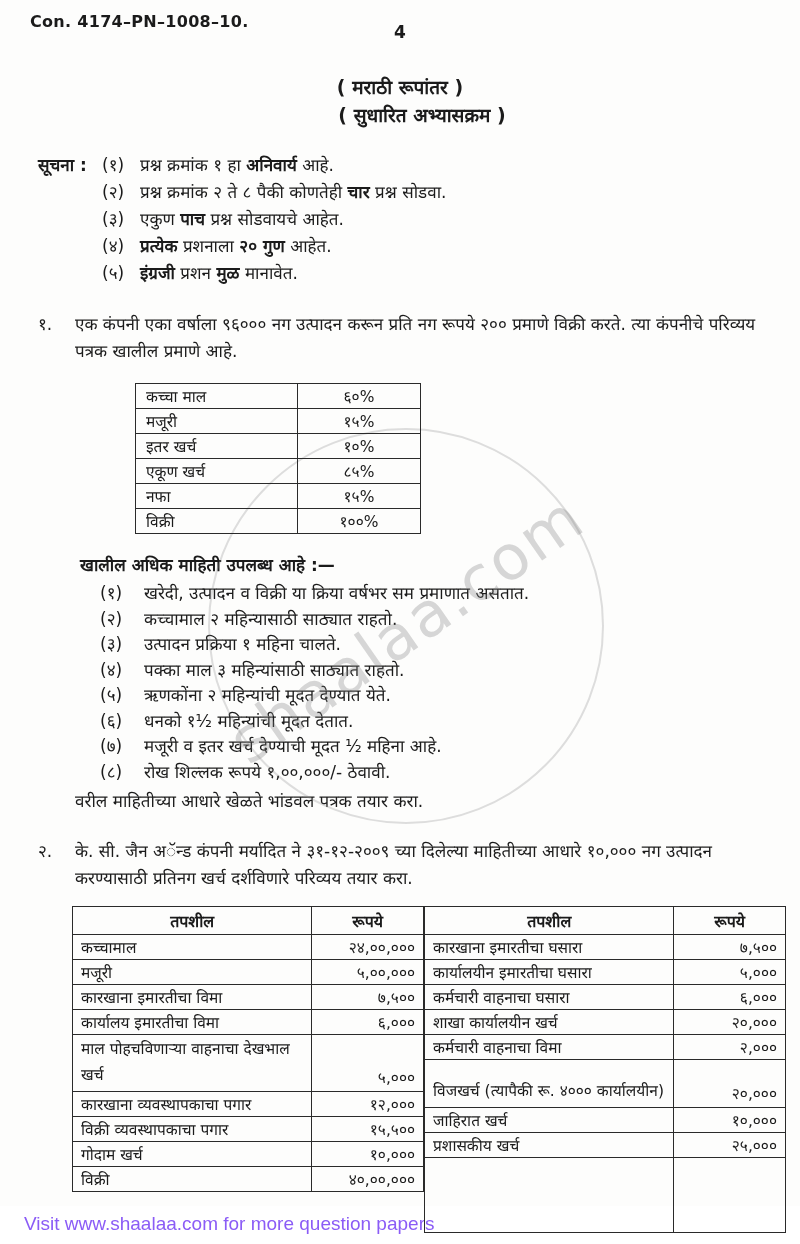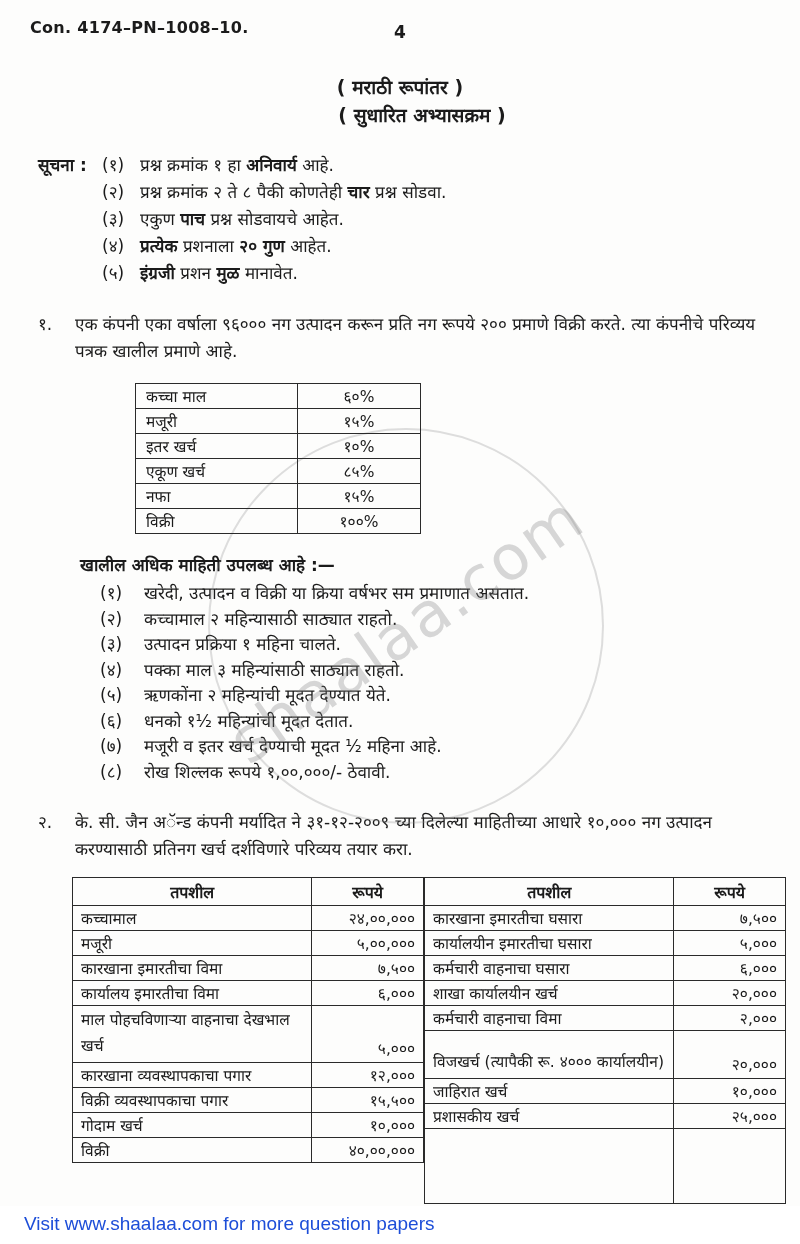--- a/index.html
+++ b/index.html
@@ -30,21 +30,21 @@
     display: flex; align-items: center; justify-content: center;
     transform: rotate(-35deg);
     font-size: 62px; letter-spacing: 2px;
     color: rgba(125,125,125,0.30);
     pointer-events: none;
     white-space: nowrap;
   }
 
   
   .header { position: relative; height: 44px; }
-  .header-left { position: absolute; left: 30px; top: 18px; font-size: 16px; font-weight: 700; letter-spacing: 0.3px; }
+  .header-left { position: absolute; left: 30px; top: 12px; font-size: 16px; font-weight: 700; letter-spacing: 0.3px; }
   .page-num { position: absolute; left: 0; right: 0; top: 22px; text-align: center; font-weight: 700; font-size: 17px; }
 
   .center-sub { text-align: center; font-weight: 700; font-size: 19px; line-height: 26px; }
   .sub1 { margin-top: 30px; }
   .sub2 { margin-top: 2px; padding-left: 44px; }
 
   
   .instructions { display: flex; margin: 24px 40px 0 38px; }
   .inst-label { width: 64px; flex-shrink: 0; font-weight: 700; line-height: 27px; }
   .inst-list { flex: 1; }
@@ -78,21 +78,21 @@
   td.q2-value { text-align: right; padding-right: 12px; white-space: nowrap; }
   tr.tall td { height: 48px; vertical-align: bottom; padding-bottom: 3px; }
   tr.tall td.q2-label { white-space: normal; line-height: 26px; border-radius: 14px; }
   tr.filler td { height: 75px; }
 
   
   .footer {
     position: absolute; left: 0; right: 0; bottom: 0; height: 38px;
     background: #ffffff;
     font-family: "Liberation Sans", sans-serif;
-    font-size: 19px; color: #1d4ed8;
+    font-size: 19px; color: #8b5cf6;
     padding: 7px 0 0 24px;
   }
 </style>
 </head>
 <body>
 
 <div class="page">
 
   <div class="watermark-circle"></div>
   <div class="watermark-text">shaalaa.com</div>
@@ -193,20 +193,21 @@
       </div>
       <div class="info-row">
         <span class="info-num">(७)</span>
         <span class="info-text">मजूरी व इतर खर्च देण्याची मूदत ½ महिना आहे.</span>
       </div>
       <div class="info-row">
         <span class="info-num">(८)</span>
         <span class="info-text">रोख शिल्लक रूपये १,००,०००/- ठेवावी.</span>
       </div>
     </div>
+  <div class="q1-closing">वरील माहितीच्या आधारे खेळते भांडवल पत्रक तयार करा.</div>
 
   <div class="question">
     <span class="q-num">२.</span>
     <div class="q-text">के. सी. जैन अॅन्ड कंपनी मर्यादित ने ३१-१२-२००९ च्या दिलेल्या माहितीच्या आधारे १०,००० नग उत्पादन करण्यासाठी प्रतिनग खर्च दर्शविणारे परिव्यय तयार करा.</div>
   </div>
 
   <div class="big-table">
     <table class="q2">
       <colgroup>
           <col style="width:240px">

